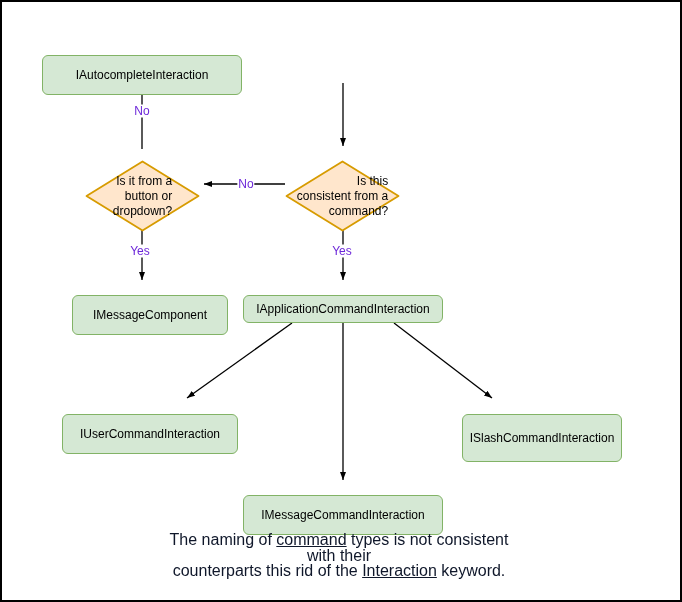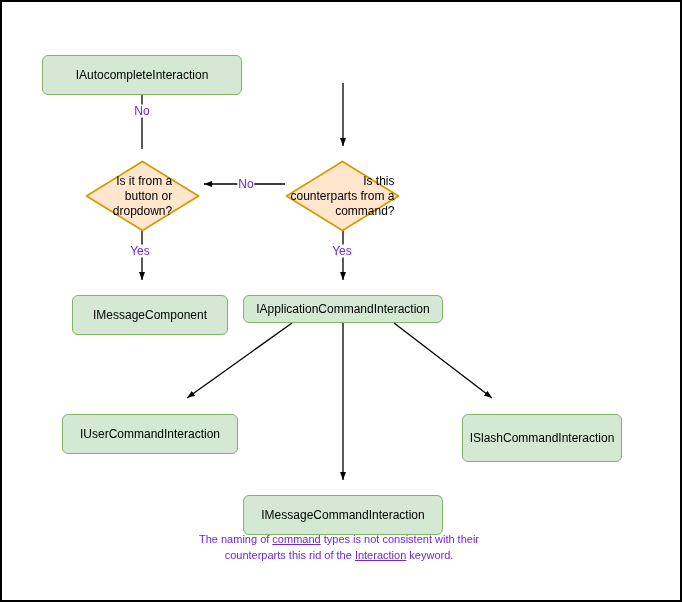--- a/index.html
+++ b/index.html
@@ -77,23 +77,23 @@
     line-height: 13px;
     padding: 0 1px;
     color: #6d28d9;
   }
   .caption {
     position: absolute;
     left: 156px;
     top: 530px;
     width: 362px;
     text-align: center;
-    font-size: 11px;
+    font-size: 16px;
     line-height: 15.5px;
-    color: #6d28d9;
+    color: #0f172a;
   }
   .caption .u { text-decoration: underline; }
   .caption .b { font-weight: bold; }
 </style>
 </head>
 <body>
 
 <div class="canvas">
 
   <svg class="edges-layer" width="682" height="602" viewBox="0 0 682 602">
@@ -124,21 +124,21 @@
     <span class="node-label pre">Is it from a
 button or
 dropdown?</span>
   </div>
 
   <div class="node diamond" style="left:283px; top:146px; width:115px; height:72px;">
     <svg class="diamond-shape" viewBox="0 0 115 72" preserveAspectRatio="none">
       <polygon points="57.5,1.5 113.5,36 57.5,70.5 1.5,36"></polygon>
     </svg>
     <span class="node-label pre">Is this
-counterparts from a
+consistent from a
 command?</span>
   </div>
 
   <div class="node box" style="left:70px; top:281px; width:156px; height:40px;">
     <span class="node-label">IMessageComponent</span>
   </div>
 
   <div class="node box" style="left:241px; top:281px; width:200px; height:28px;">
     <span class="node-label">IApplicationCommandInteraction</span>
   </div>

